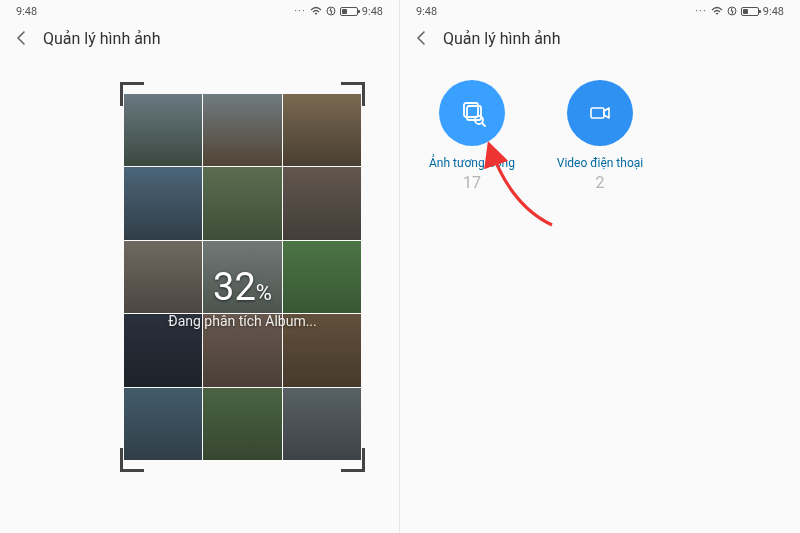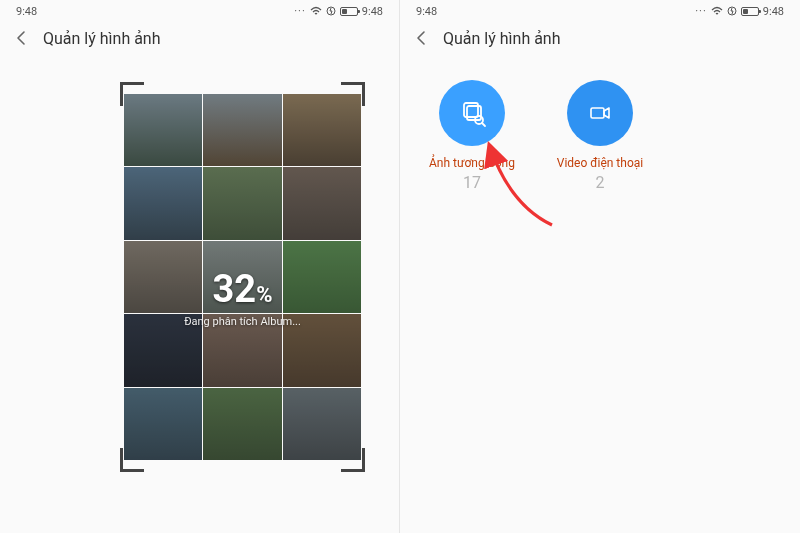--- a/index.html
+++ b/index.html
@@ -136,25 +136,25 @@
     flex-direction: column;
     justify-content: center;
     align-items: center;
     color: #fff;
     text-shadow: 0 1px 3px rgba(0,0,0,0.6);
     pointer-events: none;
     margin-top: 40px;
   }
   .percent {
     font-size: 38px;
-    font-weight: 700;
+    font-weight: 400;
   }
   .percent .sign { font-size: 22px; }
   .progress-sub {
-    font-size: 11px;
+    font-size: 14px;
     margin-top: 4px;
     opacity: 0.9;
   }
 
   
   .cat-grid {
     display: grid;
     grid-template-columns: repeat(3, 1fr);
     padding: 22px 8px 8px 8px;
     row-gap: 24px;
@@ -169,21 +169,21 @@
     width: 66px;
     height: 66px;
     border-radius: 50%;
     display: flex;
     align-items: center;
     justify-content: center;
     color: #fff;
   }
   .cat-label {
     font-size: 12px;
-    color: #c2410c;
+    color: #0369a1;
     margin-top: 10px;
   }
   .cat-count {
     font-size: 16px;
     color: #b4b4b4;
     margin-top: 3px;
   }
 
   
   .arrow {

